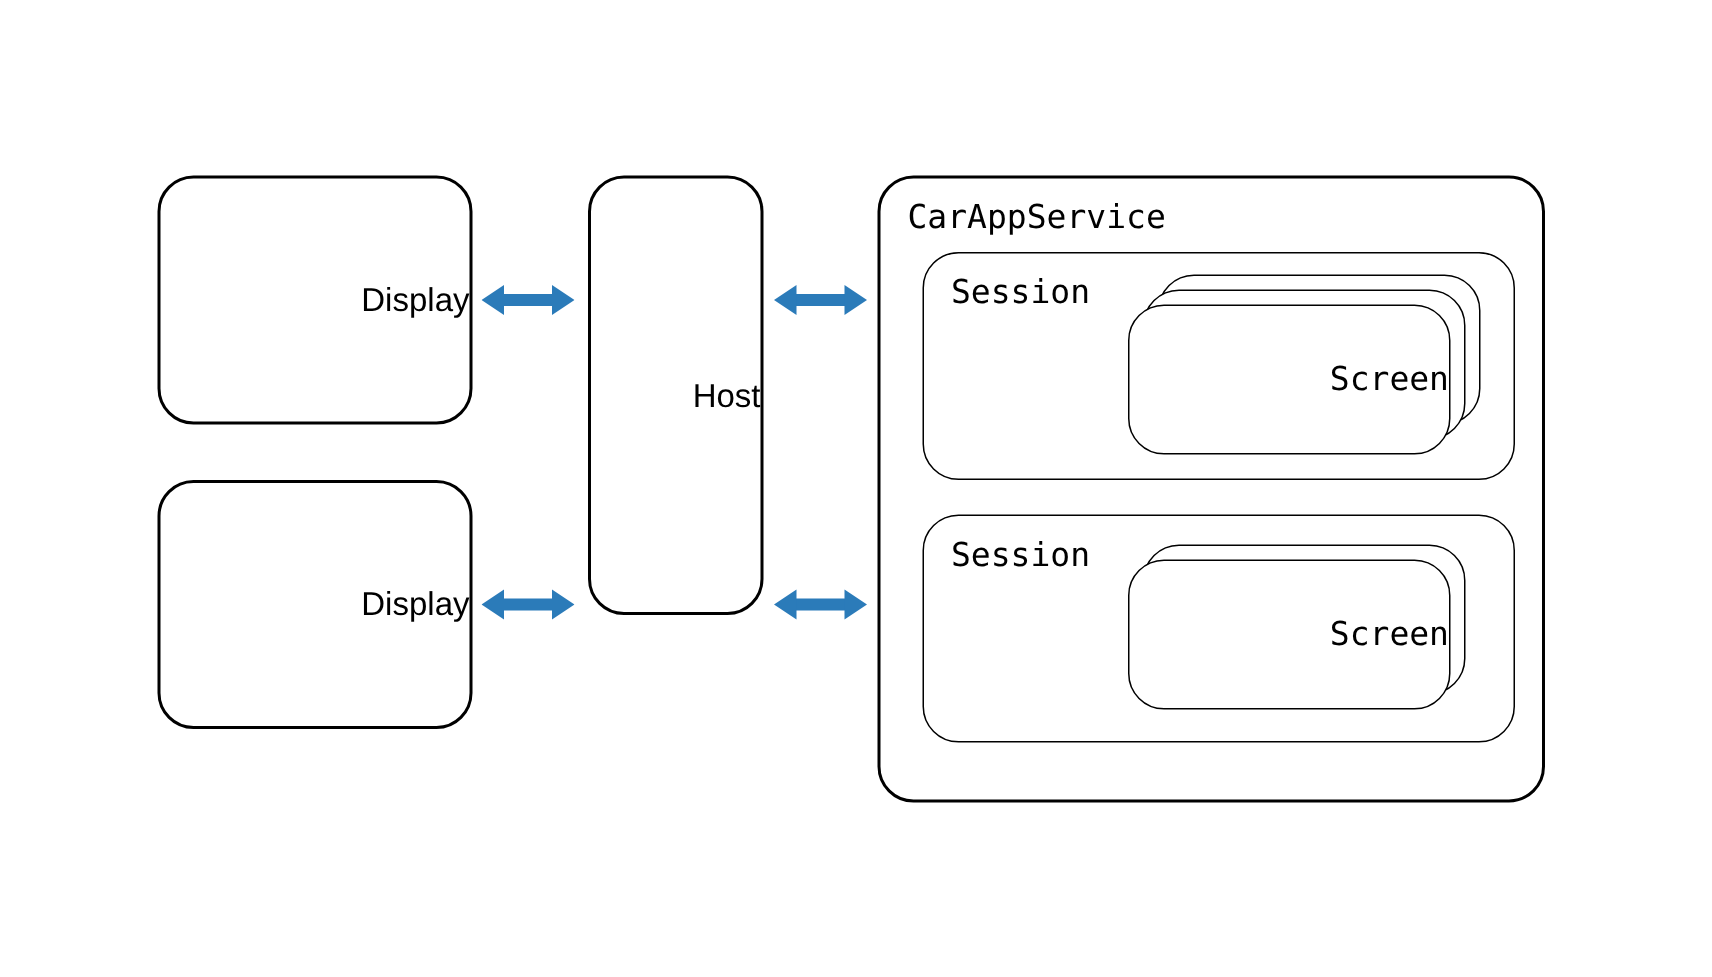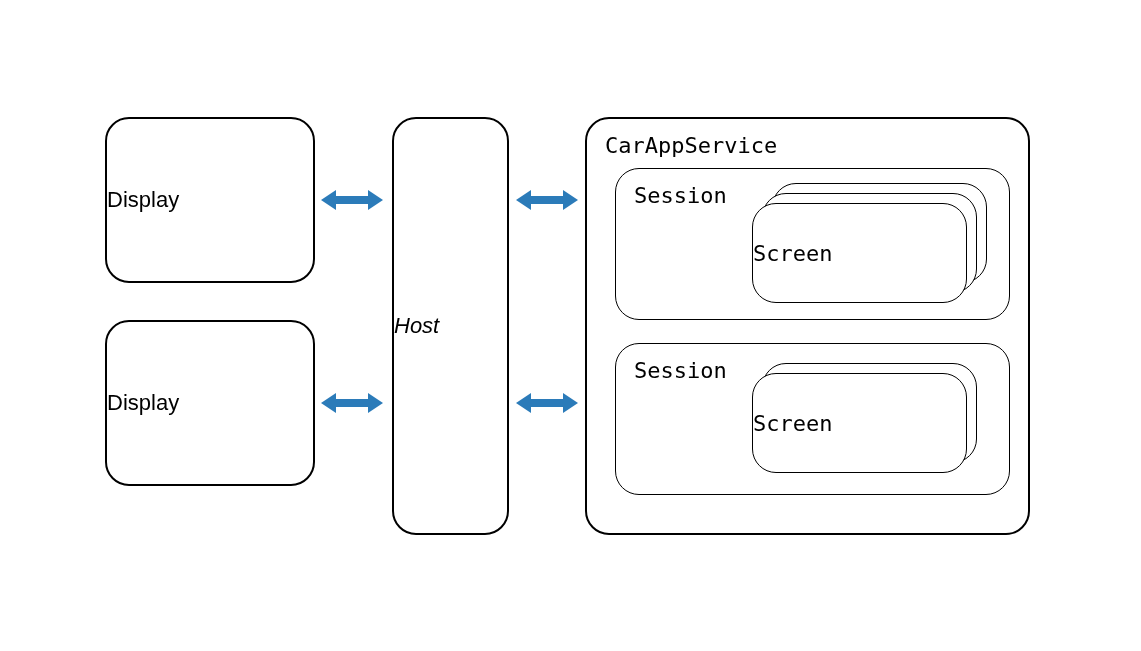--- a/index.html
+++ b/index.html
@@ -10,21 +10,21 @@
     font-family: "Helvetica Neue", Arial, sans-serif;
     position: relative;
   }
   .box {
     position: absolute;
     border: 2px solid #000;
     border-radius: 24px;
     background: #fff;
     display: flex;
     align-items: center;
-    justify-content: flex-start;
+    justify-content: flex-end;
     font-size: 22px;
   }
   .label-top-left {
     align-items: flex-start;
     justify-content: flex-start;
     padding: 14px 18px;
   }
   .mono {
     font-family: "Menlo", "Consolas", monospace;
   }
@@ -43,21 +43,21 @@
 <body>
 
 <div class="box" style="left:105px; top:117px; width:210px; height:166px;">
   <span>Display</span>
 </div>
 
 <div class="box" style="left:105px; top:320px; width:210px; height:166px;">
   <span>Display</span>
 </div>
 
-<div class="box" style="left:392px; top:117px; width:117px; height:418px;font-style:italic;">
+<div class="box" style="left:392px; top:117px; width:117px; height:293px;">
   <span>Host</span>
 </div>
 
 <div class="box label-top-left mono" style="left:585px; top:117px; width:445px; height:418px;">
   <span>CarAppService</span>
 </div>
 
 <div class="box label-top-left mono thin" style="left:615px; top:168px; width:395px; height:152px;">
   <span>Session</span>
 </div>

